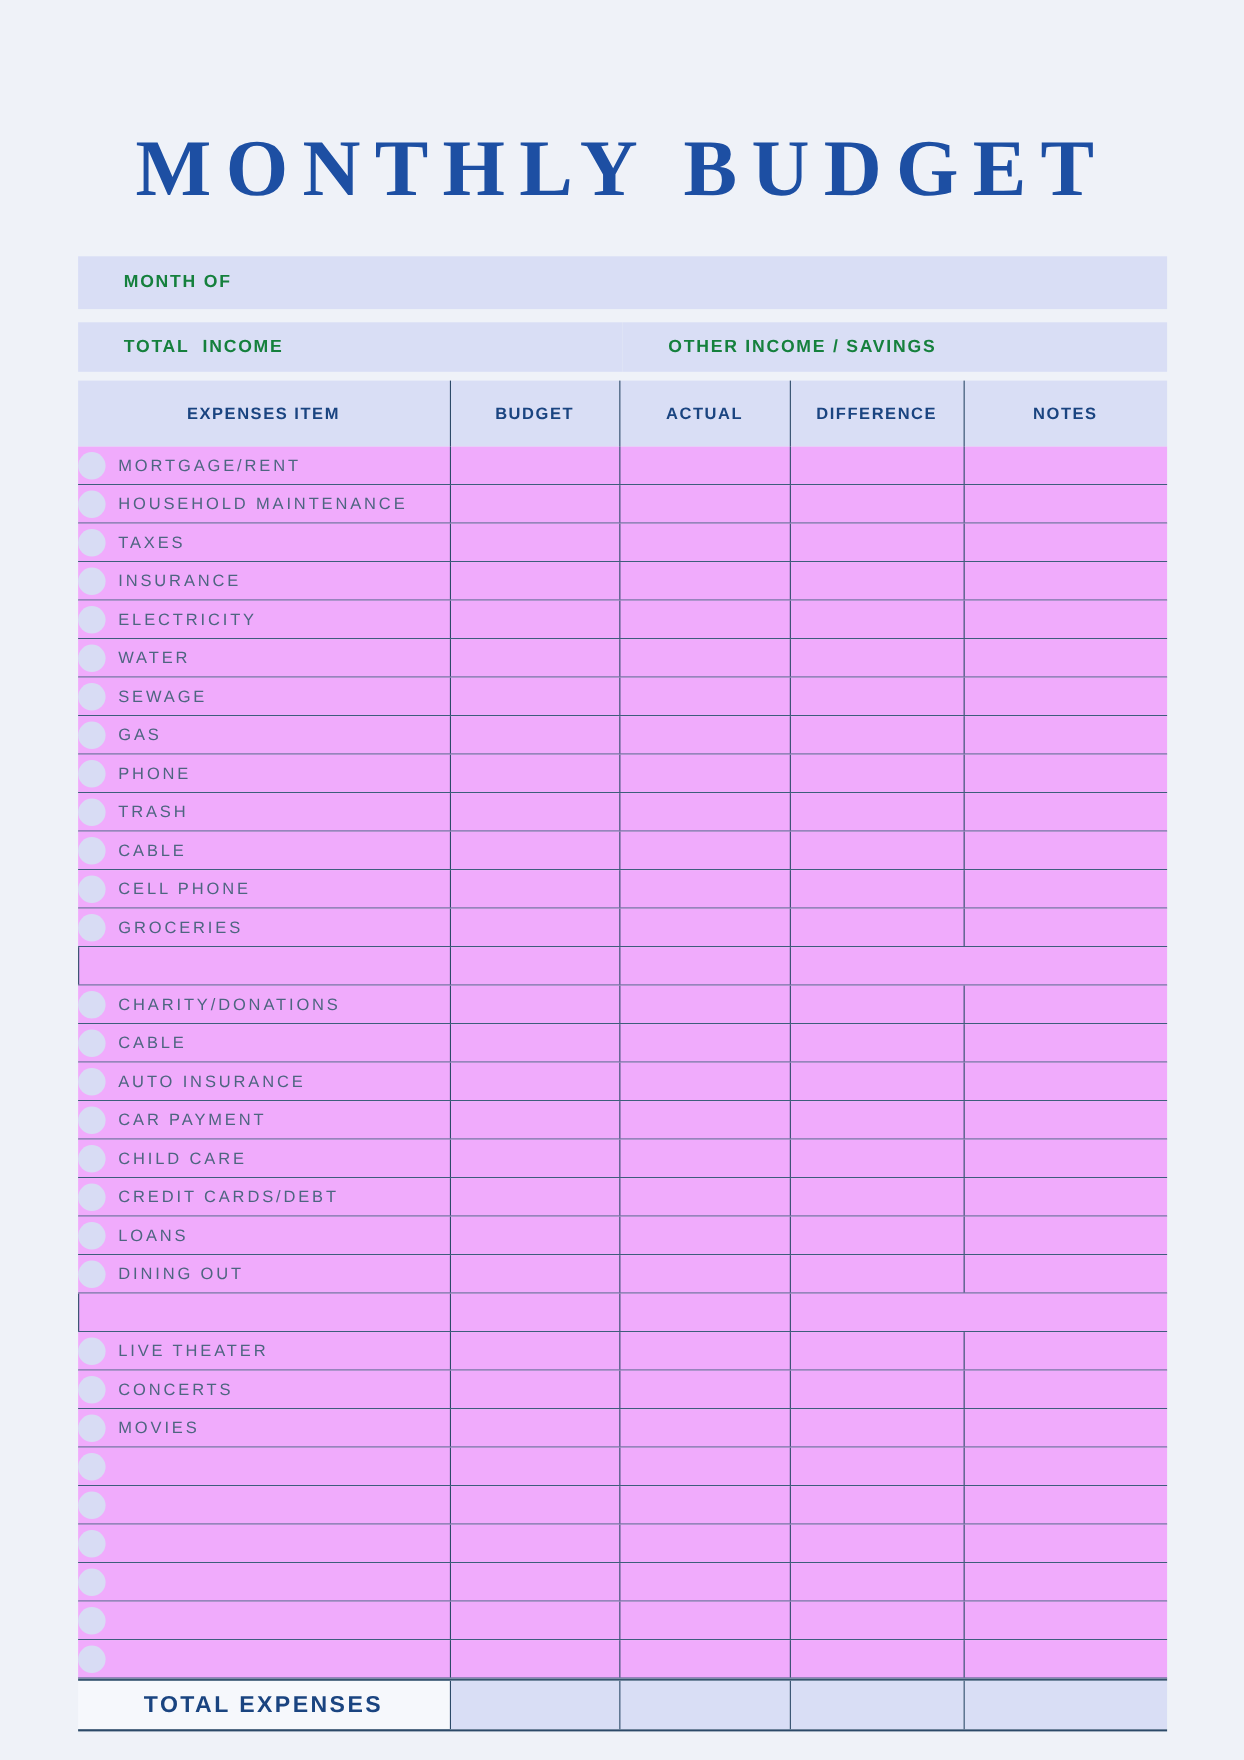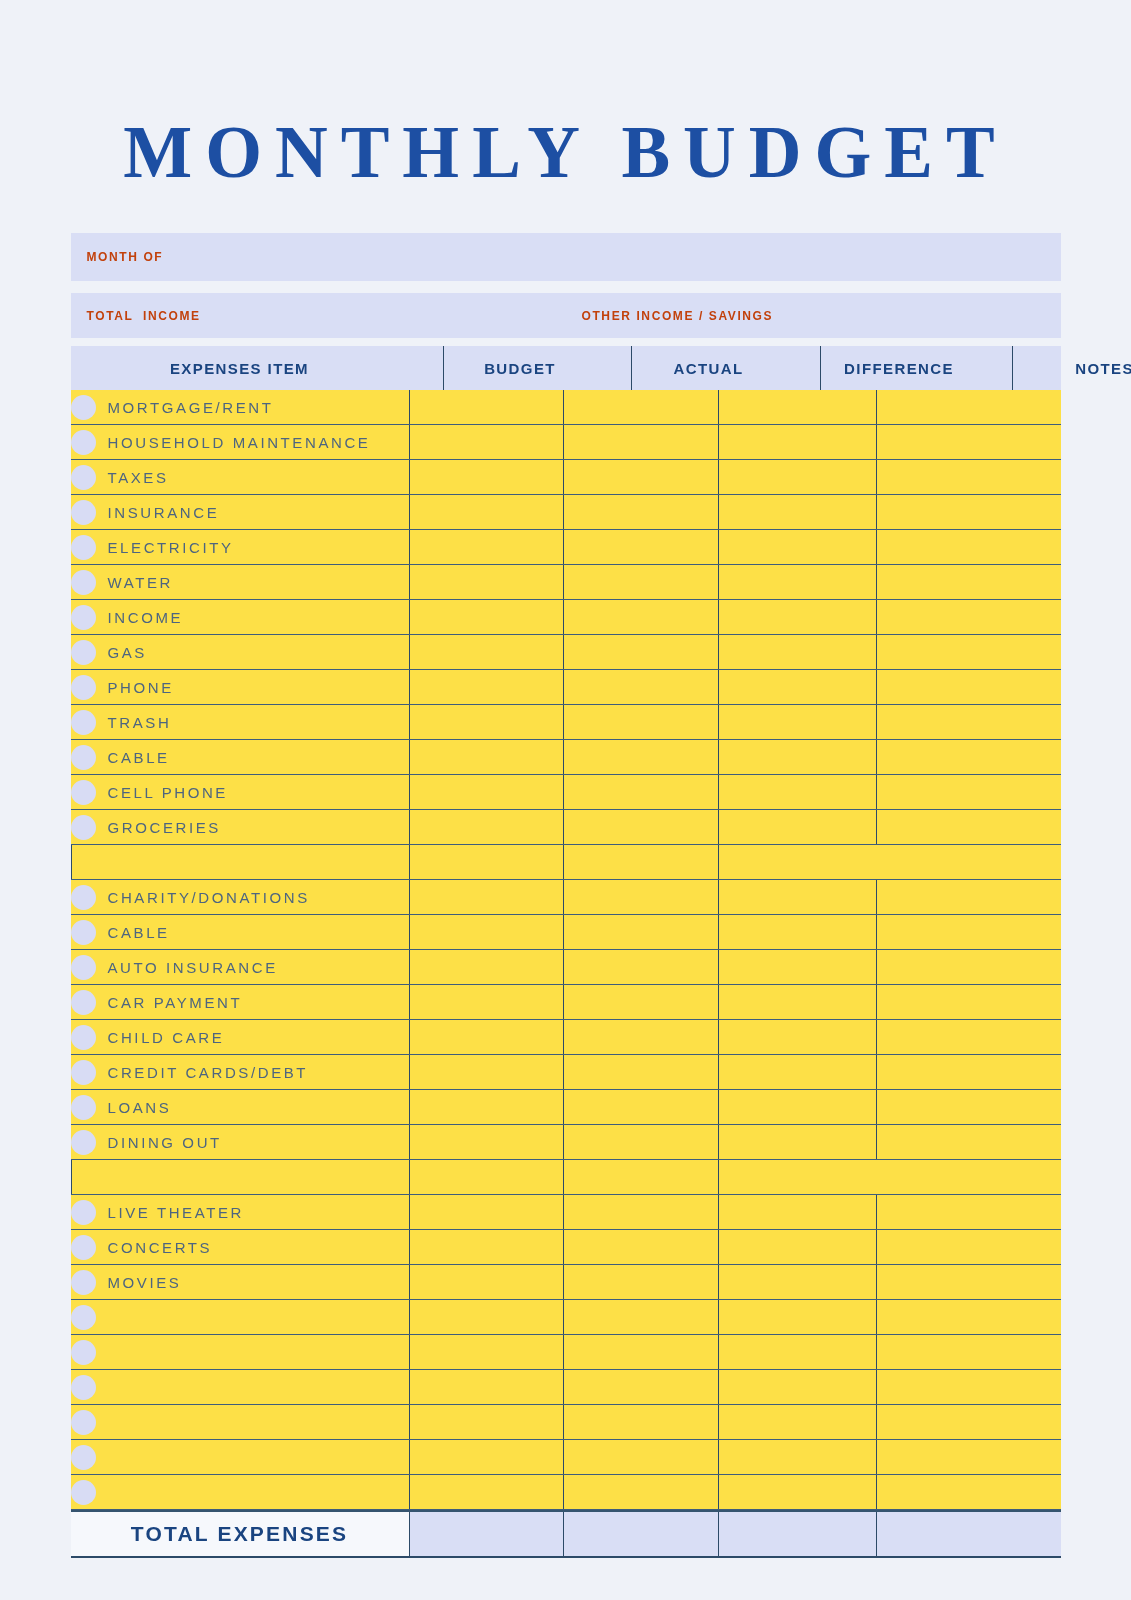--- a/index.html
+++ b/index.html
@@ -29,25 +29,26 @@
   .month-bar {
     box-sizing: border-box;
     height: 48px;
     background: #d9def5;
     display: flex;
     align-items: center;
     padding-left: 16px;
     margin-bottom: 12px;
   }
   .bar-label {
-    font-size: 12px;
+    font-size: 16px;
     font-weight: bold;
     letter-spacing: 1.6px;
-    color: #c2410c;
+    color: #15803d;
     white-space: pre;
+    margin-left: 26px;
   }
   .income-row {
     display: flex;
     gap: 0;
     margin-bottom: 8px;
     align-items: flex-end;
   }
   .income-bar {
     box-sizing: border-box;
     flex: 1;
@@ -57,37 +58,36 @@
     align-items: center;
     padding-left: 16px;
   }
   .budget-table { width: 990px; }
   .grid-row {
     display: grid;
     grid-template-columns: 338px 154px 155px 158px 185px;
     box-sizing: border-box;
   }
   .thead {
-    height: 44px;
+    height: 60px;
     background: #d9def5;
-    gap: 34px;
   }
   .th {
     display: flex;
     align-items: center;
     justify-content: center;
     font-size: 15px;
     font-weight: bold;
     letter-spacing: 1.4px;
     color: #1a4480;
     box-sizing: border-box;
   }
   .trow {
     height: 35px;
-    background: #fde047;
+    background: #f0abfc;
     border-bottom: 1.5px solid #3e5d7c;
   }
   .cell {
     box-sizing: border-box;
     display: flex;
     align-items: center;
     min-width: 0;
   }
   .vline { border-left: 1.5px solid #2c4a68; }
   .bullet {
@@ -212,21 +212,21 @@
     </div>
     <div class="cell vline"></div>
     <div class="cell vline"></div>
     <div class="cell vline"></div>
     <div class="cell vline"></div>
   </div>
 
   <div class="grid-row trow">
     <div class="cell">
       <span class="bullet"></span>
-      <span class="item-label">INCOME</span>
+      <span class="item-label">SEWAGE</span>
     </div>
     <div class="cell vline"></div>
     <div class="cell vline"></div>
     <div class="cell vline"></div>
     <div class="cell vline"></div>
   </div>
 
   <div class="grid-row trow">
     <div class="cell">
       <span class="bullet"></span>

